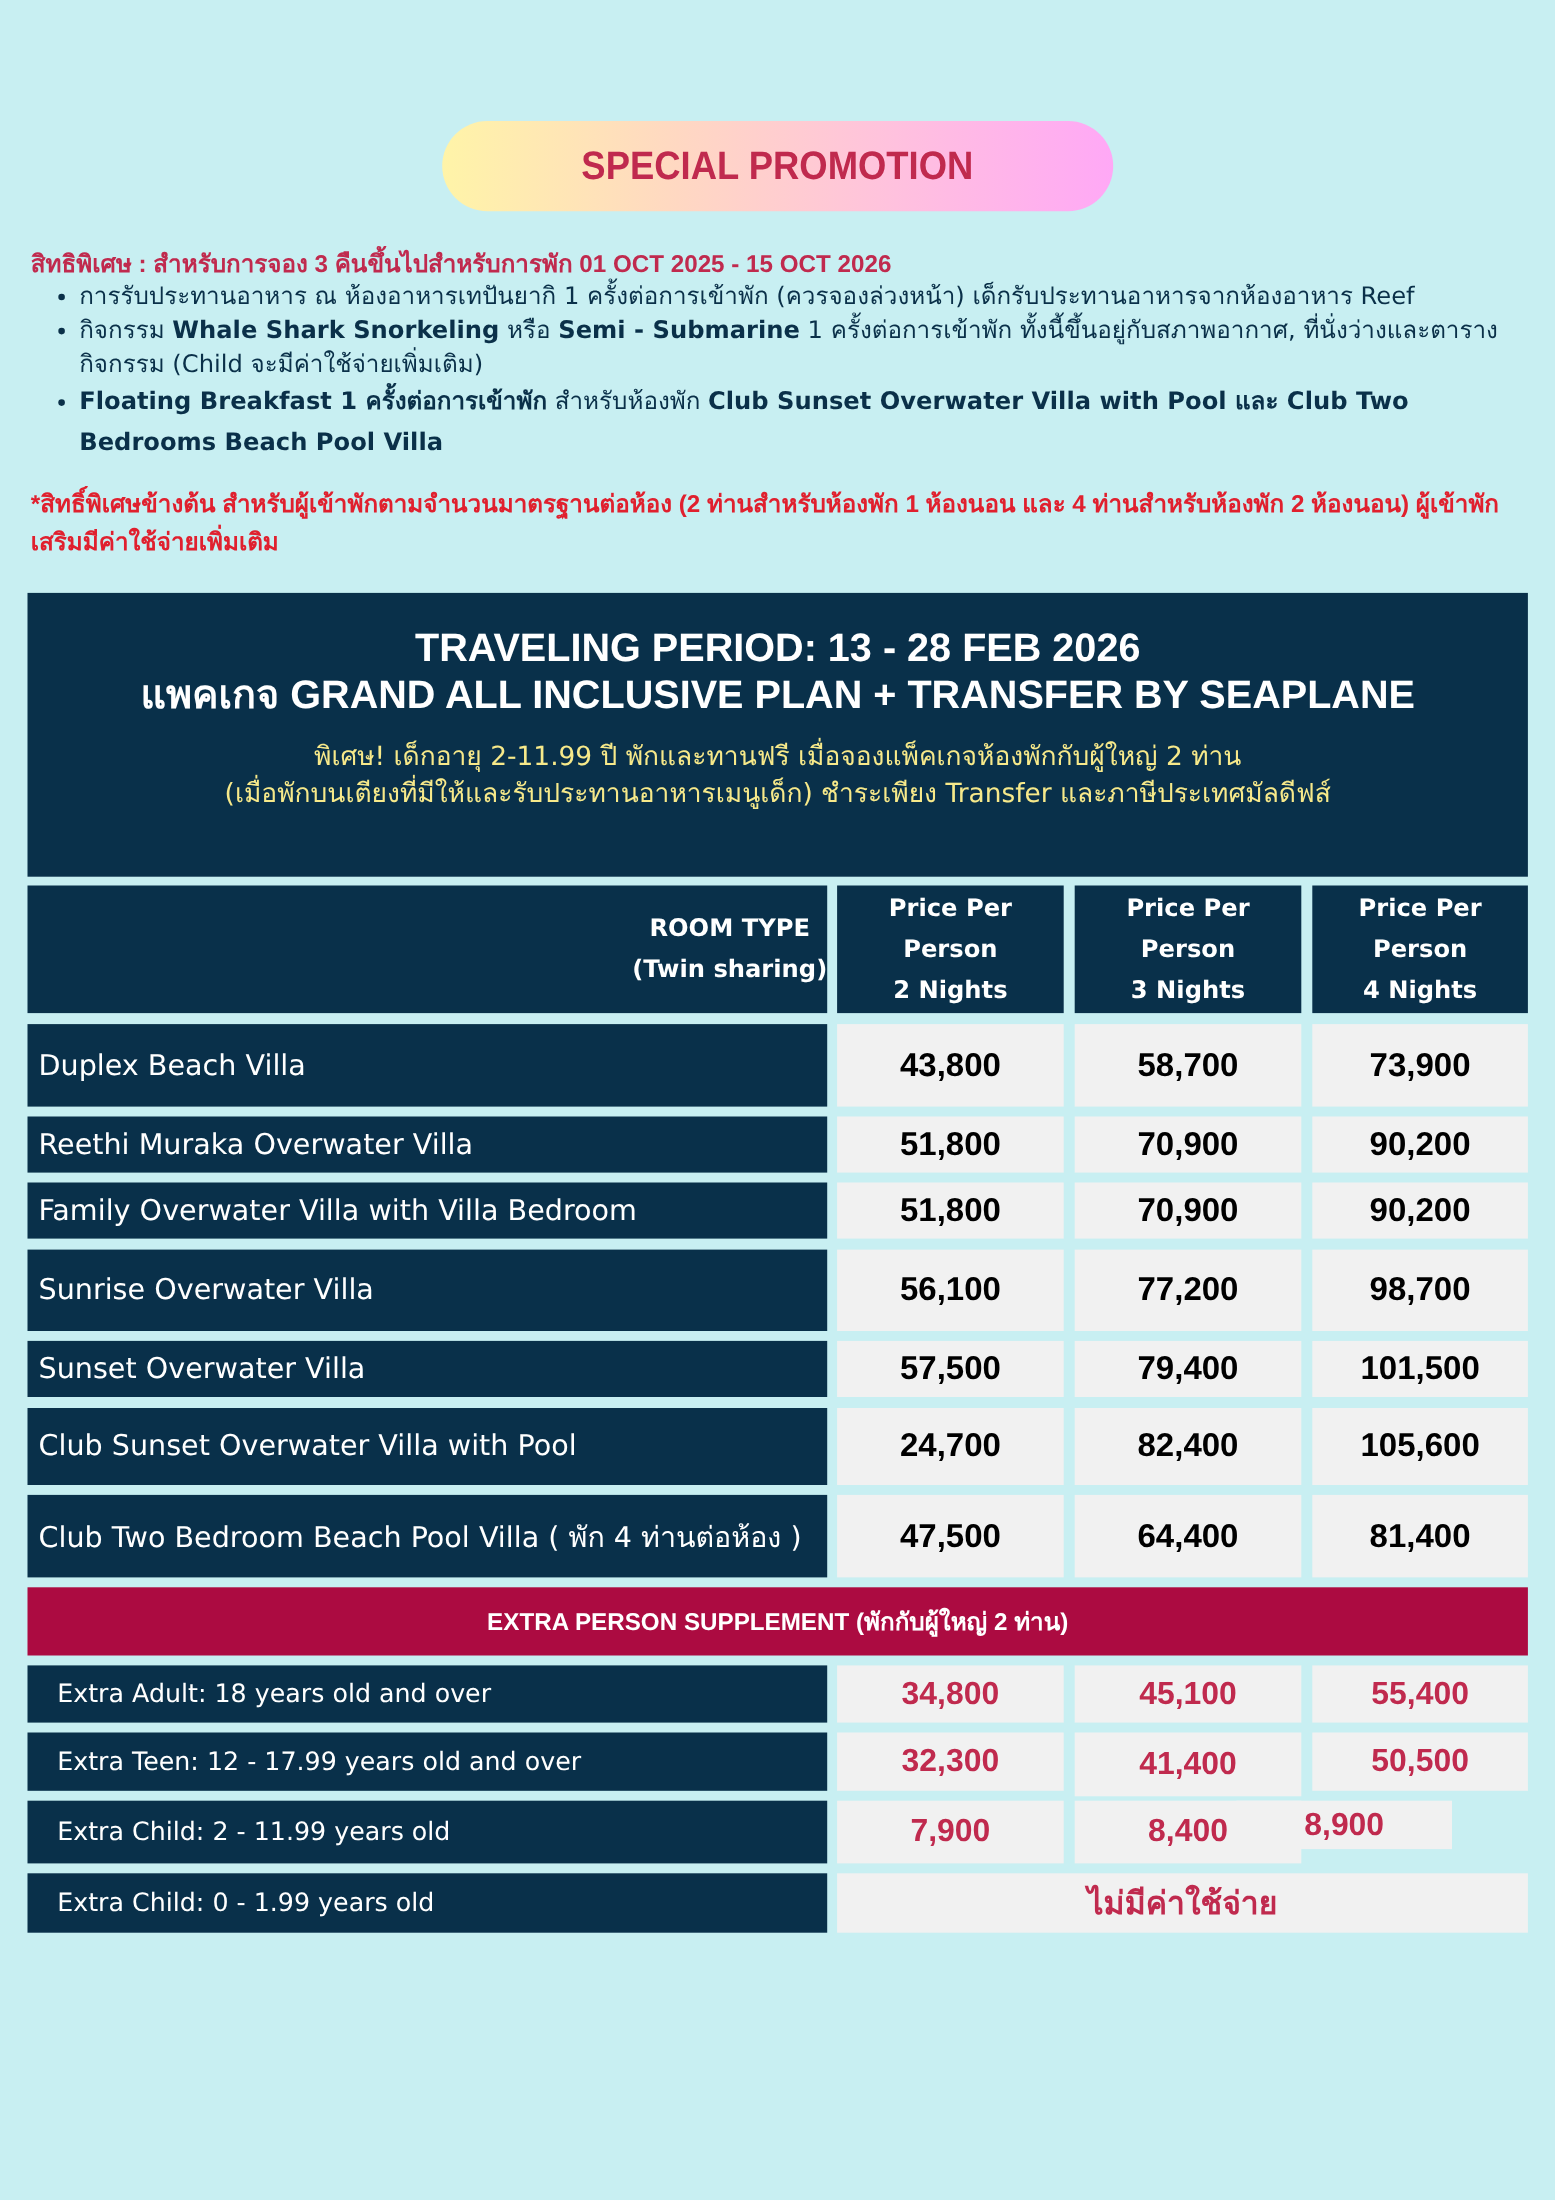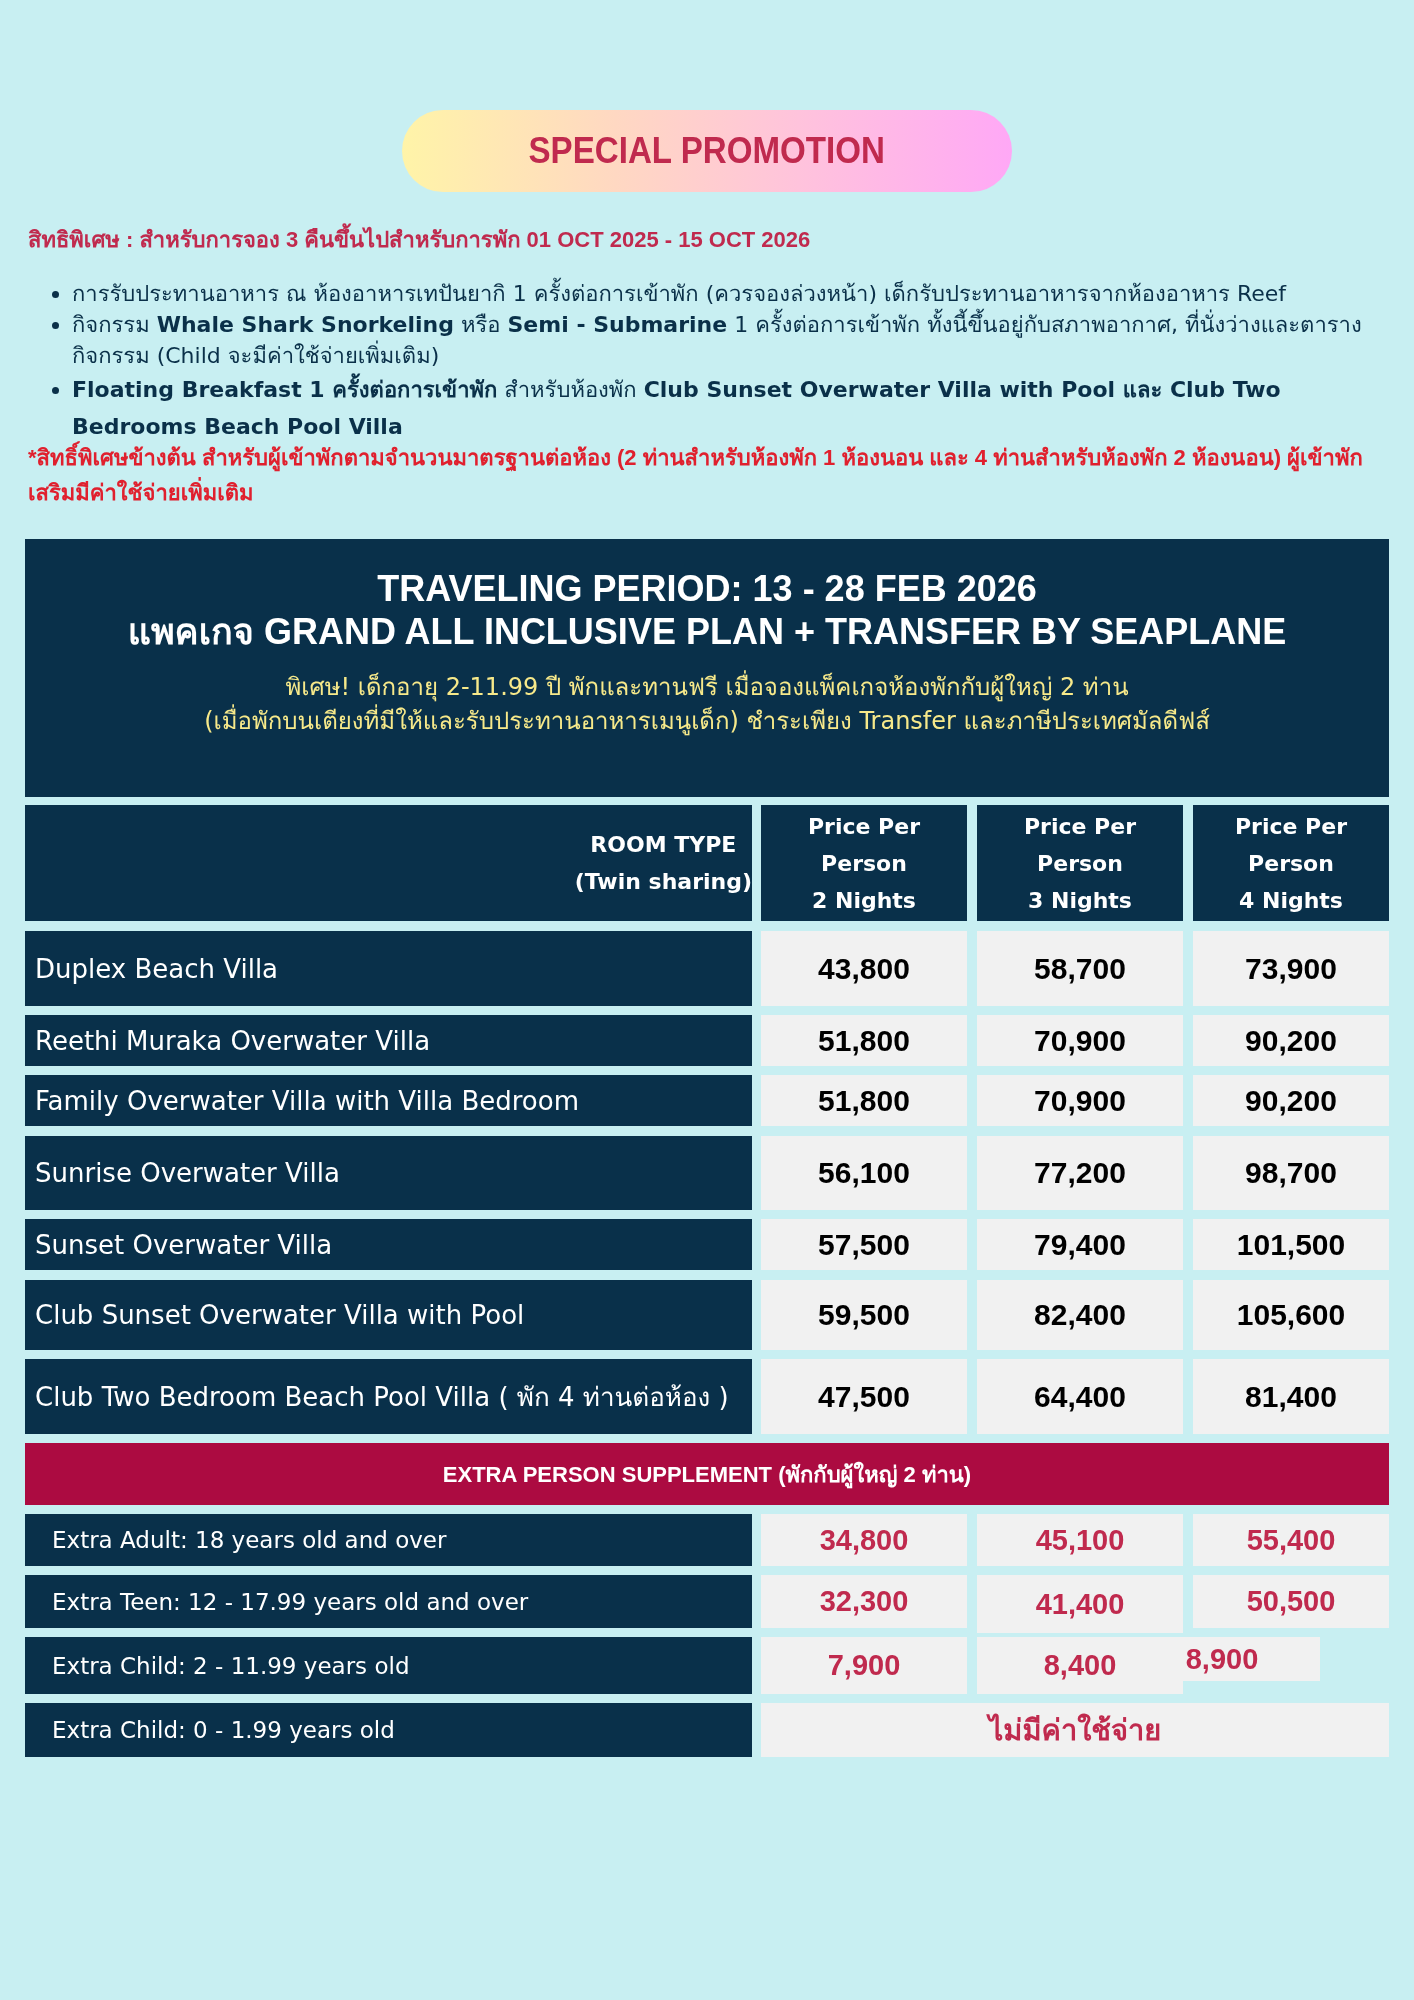--- a/index.html
+++ b/index.html
@@ -16,21 +16,21 @@
     display: flex; align-items: center; justify-content: center;
   }
   .pill span {
     font-family: "Liberation Sans", sans-serif; font-weight: 700; font-size: 36px;
     color: #c02a4e; letter-spacing: 0px; transform: scaleX(0.92);
   }
   .promo-head {
     left: 28px; top: 222px; font-weight: 700; font-size: 22px; color: #c02a4e;
     font-family: "Liberation Sans", sans-serif; white-space: nowrap;
   }
-  .bullets { left: 40px; top: 254px; width: 1360px; font-size: 22px; line-height: 31px; margin-top: 24px; }
+  .bullets { left: 40px; top: 254px; width: 1360px; font-size: 22px; line-height: 31px; }
   .bullets ul { margin: 0; padding-left: 32px; }
   .bullets li { margin: 0; padding-left: 0; }
   .bullets li.tall { line-height: 37px; }
   .bullets b { font-weight: 700; }
   .note {
     left: 28px; top: 440px; width: 1365px; font-weight: 700; font-size: 22px; line-height: 35px;
     color: #e0202e; font-family: "Liberation Sans", sans-serif;
   }
   .dark { background: #09304a; }
   .hdr-box { left: 25px; top: 539px; width: 1364px; height: 258px; text-align: center; color: #fff; }
@@ -140,21 +140,21 @@
       <div class="abs cell price" style="left: 1193px; top: 1136px; width: 196px; height: 74px;">98,700</div>
     </div>
     <div>
       <div class="abs dark cell room" style="left: 25px; top: 1219px; width: 727px; height: 51px;">Sunset Overwater Villa</div>
       <div class="abs cell price" style="left: 761px; top: 1219px; width: 206px; height: 51px;">57,500</div>
       <div class="abs cell price" style="left: 977px; top: 1219px; width: 206px; height: 51px;">79,400</div>
       <div class="abs cell price" style="left: 1193px; top: 1219px; width: 196px; height: 51px;">101,500</div>
     </div>
     <div>
       <div class="abs dark cell room" style="left: 25px; top: 1280px; width: 727px; height: 70px;">Club Sunset Overwater Villa with Pool</div>
-      <div class="abs cell price" style="left: 761px; top: 1280px; width: 206px; height: 70px;">59,500</div>
+      <div class="abs cell price" style="left: 761px; top: 1280px; width: 206px; height: 70px;">24,700</div>
       <div class="abs cell price" style="left: 977px; top: 1280px; width: 206px; height: 70px;">82,400</div>
       <div class="abs cell price" style="left: 1193px; top: 1280px; width: 196px; height: 70px;">105,600</div>
     </div>
     <div>
       <div class="abs dark cell room" style="left: 25px; top: 1359px; width: 727px; height: 75px;">Club Two Bedroom Beach Pool Villa ( พัก 4 ท่านต่อห้อง )</div>
       <div class="abs cell price" style="left: 761px; top: 1359px; width: 206px; height: 75px;">47,500</div>
       <div class="abs cell price" style="left: 977px; top: 1359px; width: 206px; height: 75px;">64,400</div>
       <div class="abs cell price" style="left: 1193px; top: 1359px; width: 196px; height: 75px;">81,400</div>
     </div>
   </div>

